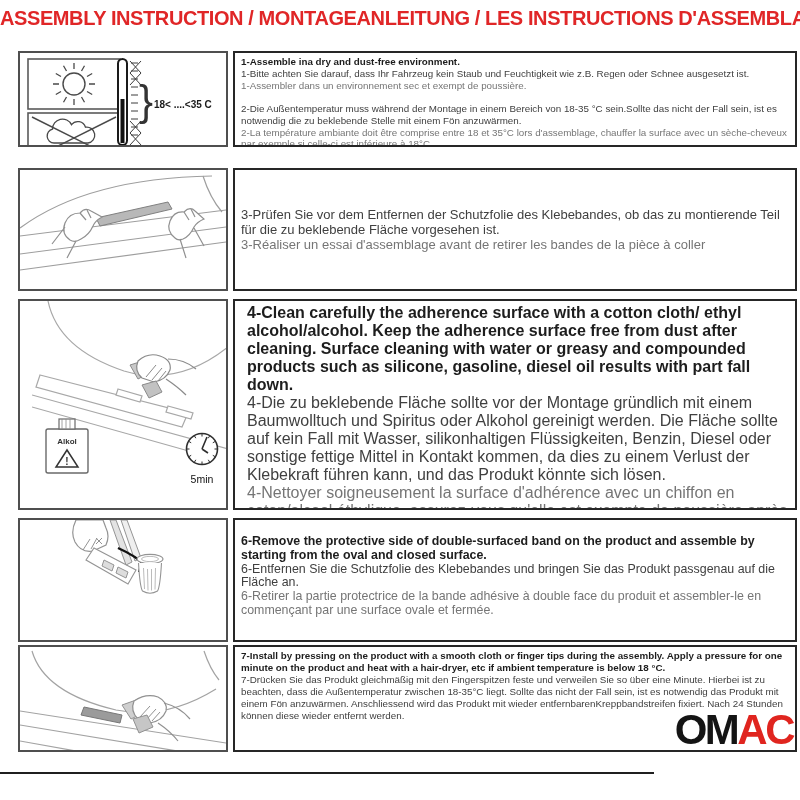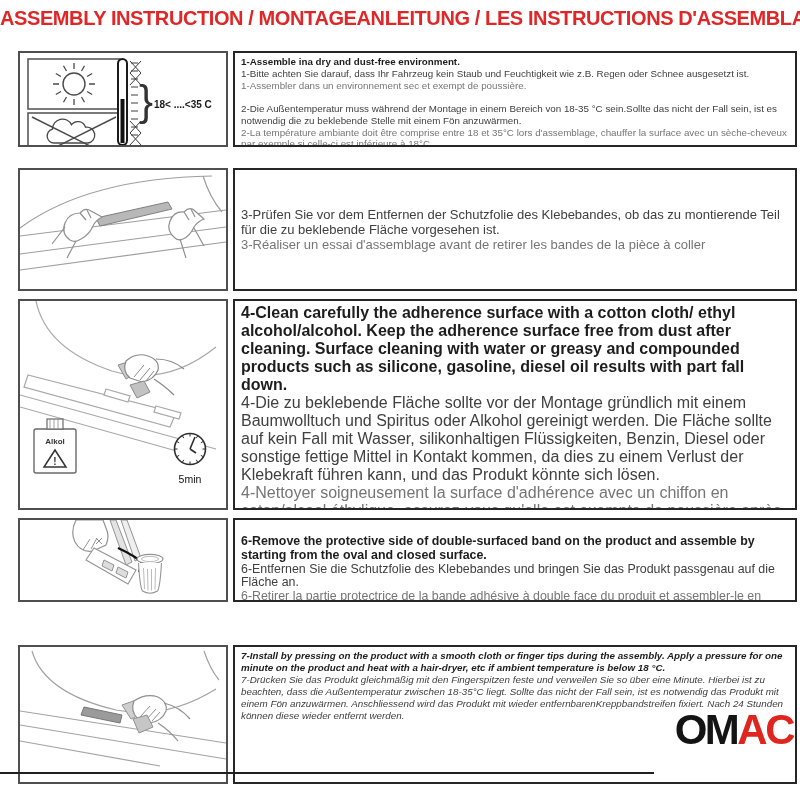--- a/index.html
+++ b/index.html
@@ -15,23 +15,23 @@
   .illus {
     position:absolute; left:18px; width:210px; border:2px solid #4f4f4f;
     background:#fff; box-sizing:border-box; overflow:hidden;
   }
   .txt {
     position:absolute; left:233px; width:564px; border:2px solid #262626;
     background:#fff; box-sizing:border-box; padding:3px 6px; overflow:hidden;
   }
   .r1 { top:51px;  height:96px; }
   .r2 { top:168px; height:123px; }
-  .r3 { top:299px; height:211px; }
-  .r4 { top:518px; height:84px; }
-  .r5 { top:645px; height:139px;font-style:italic; }
+  .r3 { top:299px; height:211px;padding-left:12px; }
+  .r4 { top:518px; height:124px; }
+  .r5 { top:645px; height:107px; }
   .txt p { margin:0; }
   .small p { font-size:9.8px; line-height:11.9px; }
   .big p { font-size:13px; line-height:15px; }
   .r2.txt { padding-top:37px; }
   .r4.txt { padding-top:15px; }
   .r4.txt p { font-size:12.4px; line-height:13.8px; }
   p.en { font-weight:bold; color:#1d1d1d; }
   p.de { color:#404040; }
   p.fr { color:#757575; }
   .gap { height:11px; }

